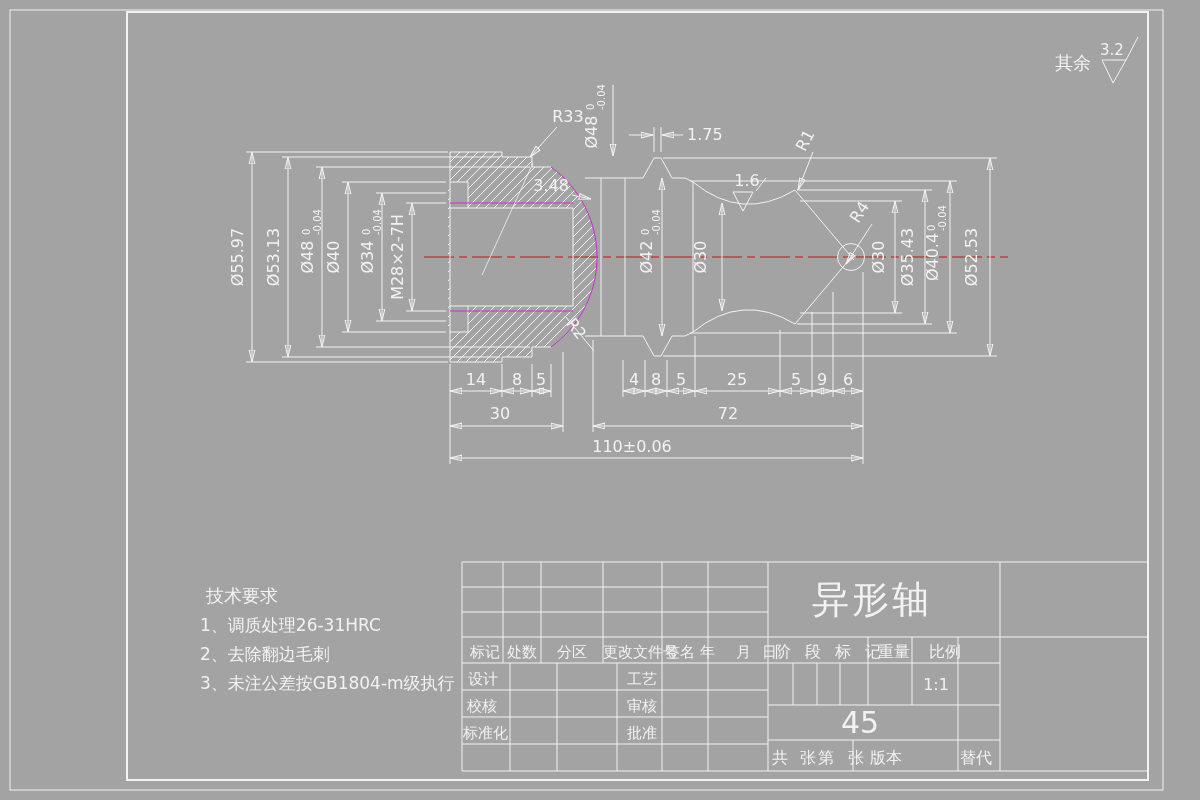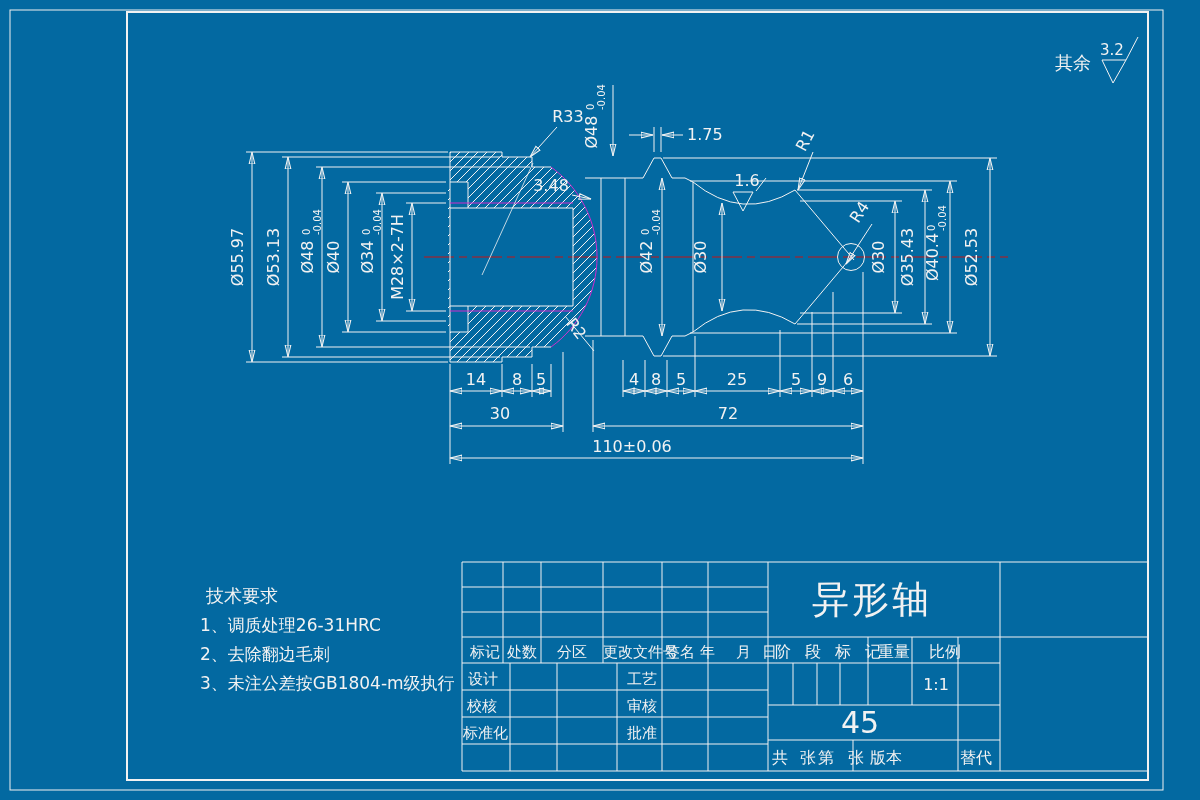--- a/index.html
+++ b/index.html
@@ -1,16 +1,16 @@
 <!DOCTYPE html>
 <html><head>
 <meta charset="utf-8">
 <style>
   html,body{margin:0;padding:0;background:#000;}
-  #stage{position:relative;width:1200px;height:800px;background:#0369a1;overflow:hidden;}
+  #stage{position:relative;width:1200px;height:800px;background:#a3a3a3;overflow:hidden;}
   svg text{fill:#f2f2f2;font-family:"DejaVu Sans",sans-serif;}
   svg line,svg path,svg rect,svg circle,svg polyline{stroke:#f2f2f2;stroke-width:1;fill:none;}
   .dim{font-size:16px;}
   .sm{font-size:15px;}
   .tol{font-size:10px;}
   .big-title{font-size:37px;letter-spacing:3px;}
   .mat{font-size:30px;}
   .tb{font-size:15px;}
   .tb2{font-size:16px;}
   .note{font-size:18px;}

